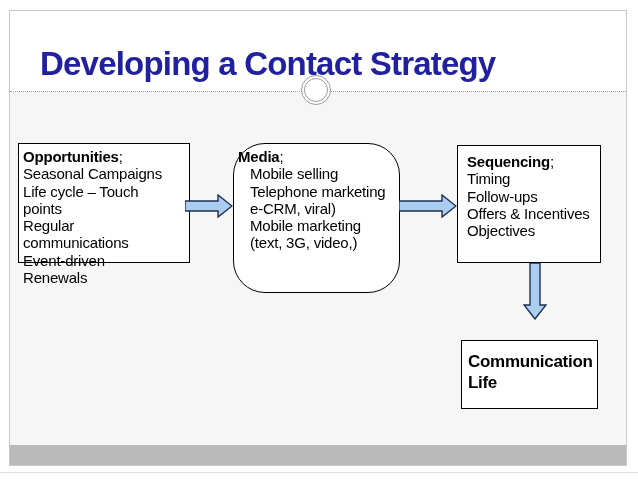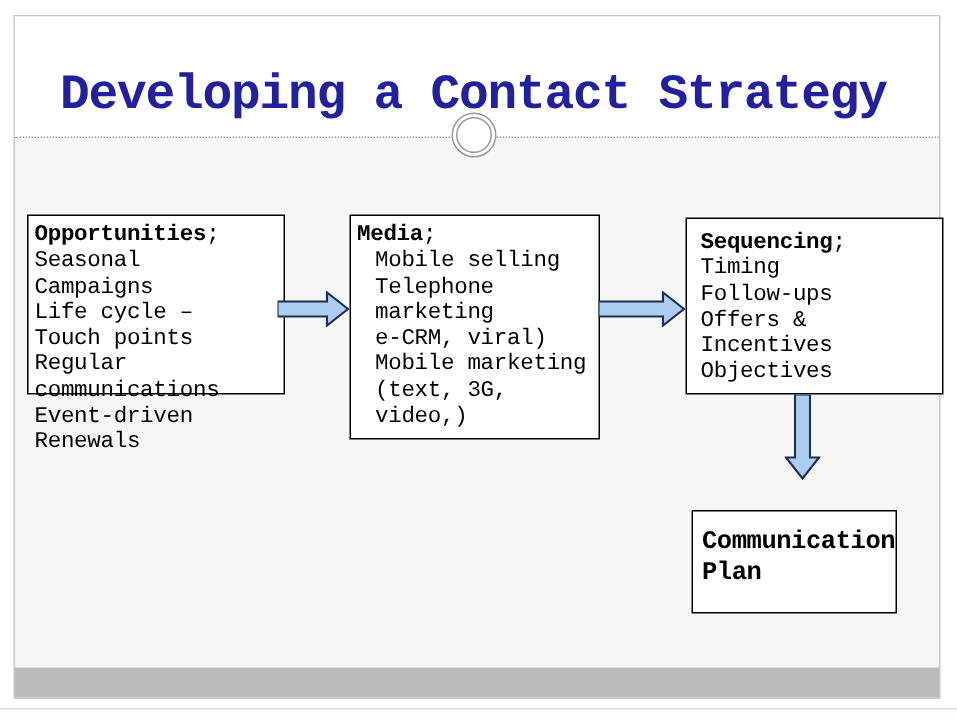--- a/index.html
+++ b/index.html
@@ -1,21 +1,21 @@
 <!DOCTYPE html>
 <html style="--title-text: #2121A0; --arrow-fill: #ABCDF0; --arrow-stroke: #1E2F52; --content-bg: #F6F6F6; --footer-band: #BABABA; --box-border: #000000; --box-bg: #FFFFFF; --divider: #9999A3; --slide-border: #C8C8C8;"><head>
 <meta charset="utf-8">
 <style>
   html, body { margin: 0; padding: 0; background: #ffffff; }
   .canvas {
     position: relative;
     width: 638px;
     height: 479px;
     background: #ffffff;
-    font-family: Liberation Mono, monospace;
+    font-family: Liberation Sans, sans-serif;
     overflow: hidden;
   }
   .slide {
     position: absolute;
     left: 9px; top: 10px;
     width: 618px; height: 456px;
     background: #ffffff;
     border: 1px solid var(--slide-border, #c8c8c8);
     box-sizing: border-box;
   }
@@ -79,22 +79,22 @@
     background: var(--box-bg, #ffffff);
     border: 1.5px solid var(--box-border, #000000);
     box-sizing: border-box;
     font-size: 15px;
     line-height: 17.3px;
     letter-spacing: -0.2px;
     color: #000000;
     z-index: 3;
   }
   .box-opportunities { left: 8px;   top: 132px; width: 172px; height: 120px; padding: 4px 20px 3px 4px; }
-  .box-media         { left: 223px; top: 132px; width: 167px; height: 150px; padding: 4px 4px 3px 4px; }
-  .box-sequencing    { left: 447px; top: 134px; width: 172px; height: 118px; padding: 7px 4px 3px 9px; }
+  .box-media         { left: 223px; top: 132px; width: 167px; height: 150px; padding: 4px 4px 3px 4px; border-radius: 32px; }
+  .box-sequencing    { left: 447px; top: 134px; width: 144px; height: 118px; padding: 7px 4px 3px 9px; }
   .box-comm          { left: 451px; top: 309px; width: 137px; height: 69px;  padding: 10px 4px 3px 6px;
                        font-size: 17px; font-weight: bold; line-height: 21px; letter-spacing: -0.3px; margin-top: 20px; }
   .box-media .box-line { margin-left: 12px; }
   .box-header { font-weight: bold; }
   .box-header-sep { font-weight: normal; }
   .arrow { position: absolute; z-index: 3; display: block; }
   .arrow-1 { left: 175px; top: 183px; }
   .arrow-2 { left: 389px; top: 183px; }
   .arrow-3 { left: 513px; top: 252px; }
   .arrow polygon {
@@ -155,21 +155,21 @@
           <div class="box-line">Timing</div>
           <div class="box-line">Follow-ups</div>
           <div class="box-line">Offers &amp; Incentives</div>
           <div class="box-line">Objectives</div>
         </div>
     </div>
 
     <div class="box box-comm">
       <div>
           <div class="box-line">Communication</div>
-          <div class="box-line">Plan</div>
+          <div class="box-line">Life</div>
         </div>
     </div>
 
     <svg class="arrow arrow-1" width="48" height="24" viewBox="0 0 48 24">
       <polygon points="0,7 33,7 33,1 47,12 33,23 33,17 0,17"></polygon>
     </svg>
 
     <svg class="arrow arrow-2" width="58" height="24" viewBox="0 0 58 24">
       <polygon points="0,7 43,7 43,1 57,12 43,23 43,17 0,17"></polygon>
     </svg>

